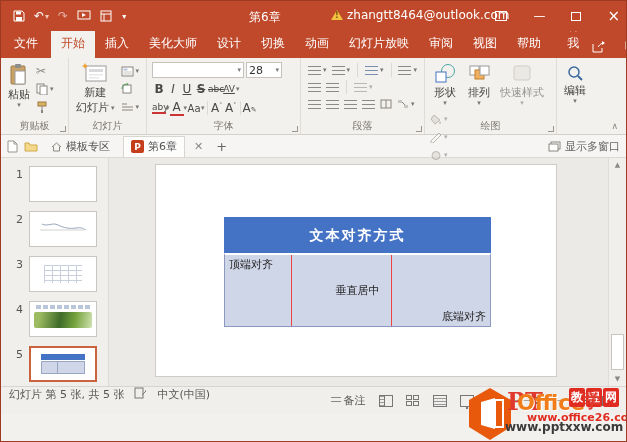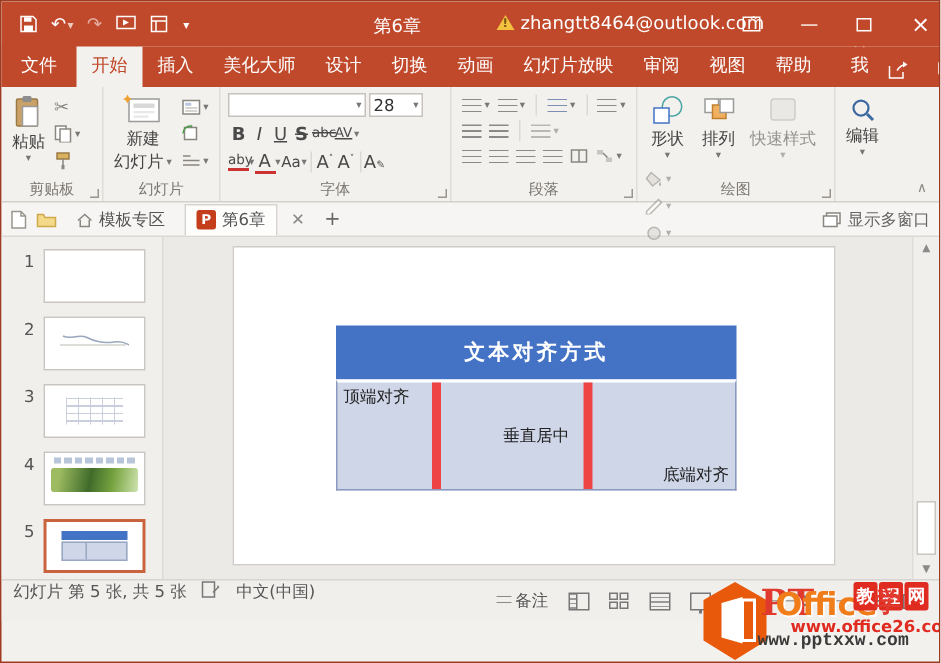--- a/index.html
+++ b/index.html
@@ -65,21 +65,21 @@
   .thumb-row { display:flex; align-items:flex-start; gap:6px; padding-left:12px; }
   .thumb-num { width:10px; font-size:11px; color:#555; padding-top:2px; text-align:right; }
   .thumb-box { width:68px; height:36px; background:#fff; border:1px solid #c9c6c2; position:relative; overflow:hidden; }
   .thumb-row.selected .thumb-box { border:2px solid #c8633e; }
   .canvas { flex:1; position:relative; }
   .slide { position:absolute; left:46px; top:6px; width:402px; height:213px; background:#fff; border:1px solid #cfccc8; }
   .ptable { position:absolute; left:68px; top:52px; width:267px; }
   .ptable-header { background:#4472c4; color:#fff; font-weight:bold; font-size:14px; text-align:center; height:36px; line-height:36px; letter-spacing:2px; }
   .ptable-body { display:flex; height:74px; background:#cfd6e8; border:1px solid #8a99bd; border-top:2px solid #fff; }
   .ptable-cell { flex:1; font-size:11px; color:#222; padding:2px 4px; display:flex; }
-  .ptable-cell + .ptable-cell { border-left:6px solid #ef4444;padding-left:36px; }
+  .ptable-cell + .ptable-cell { border-left:1px solid #ef4444;padding-left:36px; }
   .cell-top { align-items:flex-start; justify-content:flex-start; }
   .cell-mid { align-items:center; justify-content:center; }
   .cell-bot { align-items:flex-end; justify-content:flex-end; }
   .vscroll { width:18px; background:#f1efec; border-left:1px solid #e0ddd9; position:relative; }
   .vs-arrow { position:absolute; left:0; right:0; text-align:center; font-size:7px; color:#8a8a8a; }
   .vs-thumb { position:absolute; left:2px; right:2px; top:176px; height:36px; background:#fff; border:1px solid #c9c6c2; }
   
   .notesrow { height:27px; display:flex; border-top:1px solid #d8d5d1; }
   .notes-left { width:108px; background:#f1efec; border-right:1px solid #ddd9d5; }
   .notes { flex:1; background:#fff; display:flex; align-items:center; padding-left:6px; font-size:12px; color:#888; }
@@ -100,21 +100,21 @@
   .fitbox { width:12px; height:10px; border:1px solid #777; }
   
   .watermark { position:absolute; right:1px; bottom:0; width:160px; height:54px; z-index:60; pointer-events:none; }
   .wm-hex { position:absolute; left:0; bottom:0; }
   .wm-pt { position:absolute; left:42px; top:0; font-size:24px; font-weight:bold; color:#e03a2f; font-family:"DejaVu Serif",serif; }
   .wm-office { position:absolute; left:52px; top:4px; font-size:21px; font-weight:bold; color:#f07c1a; text-shadow:1px 1px 0 #fff; }
   .wm-xue { position:absolute; left:118px; top:2px; font-size:18px; font-weight:bold; color:#e03a2f; }
   .wm-boxed { position:absolute; left:104px; top:1px; display:flex; gap:1px; }
   .wm-boxed span { background:#e02b20; color:#fff; font-size:12px; font-weight:bold; padding:1px 2px; border-radius:2px; }
   .wm-urlred { position:absolute; left:62px; top:24px; font-size:11px; font-weight:bold; color:#e02b20; }
-  .wm-urldark { position:absolute; left:40px; top:33px; font-size:12px; font-weight:bold; color:#3a3a3a;font-family:Liberation Mono, monospace; }
+  .wm-urldark { position:absolute; left:40px; top:33px; font-size:12px; font-weight:bold; color:#3a3a3a; }
   
   .t1bars { position:absolute; left:8px; right:8px; top:7px; }
   .t1bars .b1 { height:5px; background:#4472c4; margin-bottom:3px; }
   .t1bars .b2 { height:4px; background:#8faadc; margin-bottom:3px; }
   .t1bars .b3 { height:4px; background:#d9e2f3; }
   .t3grid { position:absolute; left:14px; top:8px; width:38px; height:18px;
     background:
       repeating-linear-gradient(to right,#c9cfdd 0 1px,transparent 1px 8px),
       repeating-linear-gradient(to bottom,#c9cfdd 0 1px,transparent 1px 5px); }
   .t4img { position:absolute; left:4px; top:10px; right:4px; height:16px;

